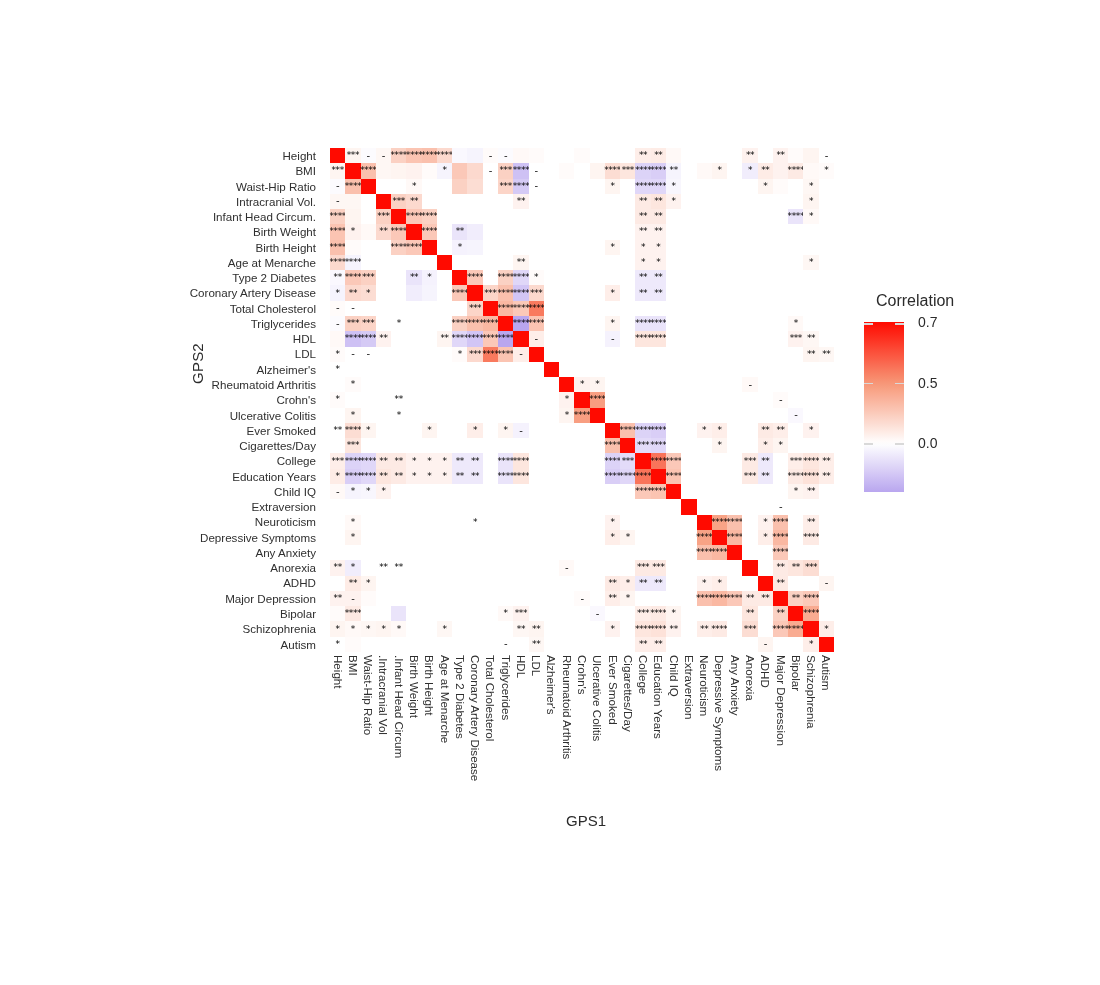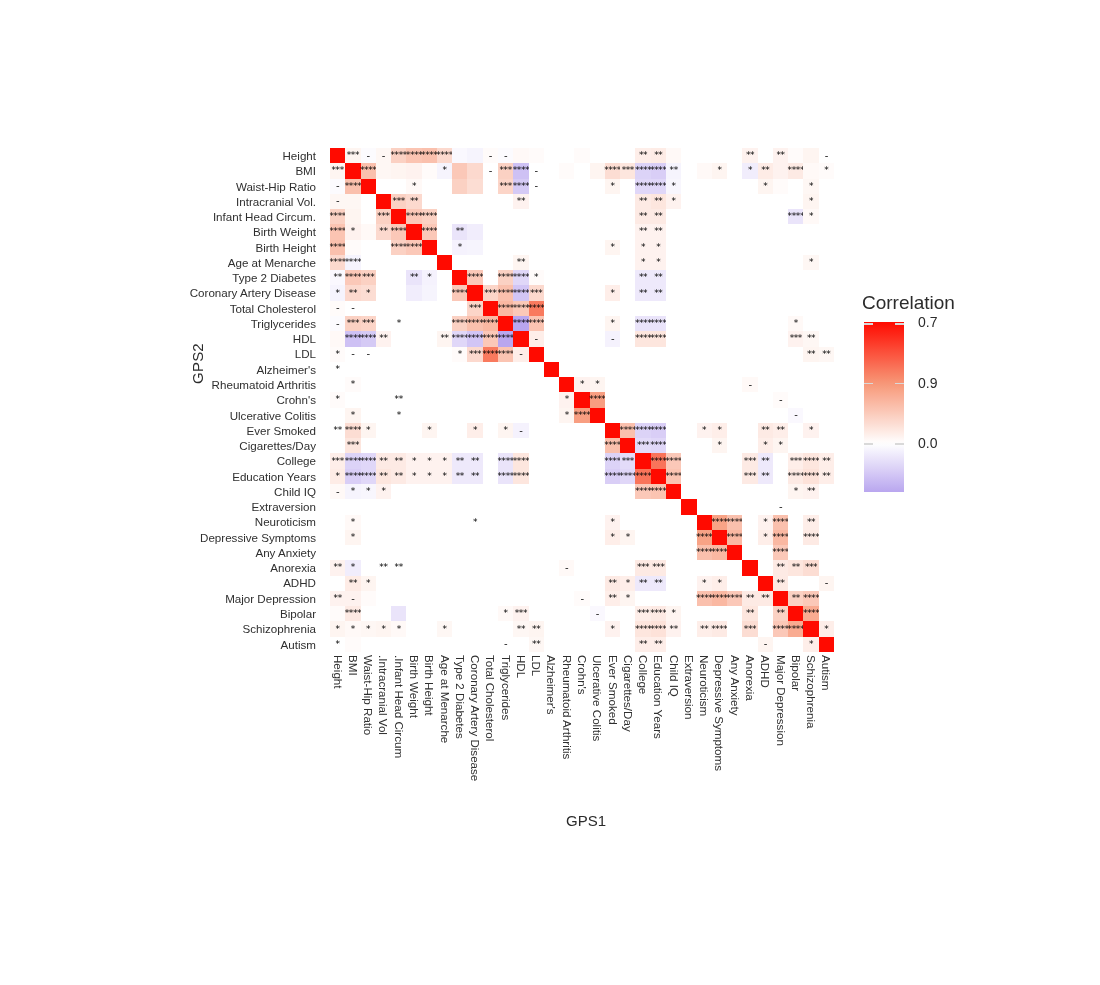--- a/index.html
+++ b/index.html
@@ -60,21 +60,21 @@
     font-size:9px; line-height:1;
     color:#000; text-align:center;
     letter-spacing:-.4px;
     font-family:"DejaVu Sans", sans-serif;
     pointer-events:none;
     white-space:nowrap;
   }
 
   
   #legend{position:absolute; left:858px; top:292px; width:130px;}
-  #legend-title{font-size:19px; color:#2b2b2b; margin-left:4px;}
+  #legend-title{font-size:16px; color:#2b2b2b; margin-left:18px;}
   #cbar-wrap{position:absolute; left:6px; top:30px; width:40px; height:170px;}
   #cbar{
     position:absolute; left:0; top:0; width:40px; height:170px;
     background:linear-gradient(to bottom,
       #ff0a00 0%,
       #ff2a12 8%,
       #f9estrange 8%,
       #fb5a38 20%,
       #f88460 33%,
       #f6b79d 46%,
@@ -1654,20 +1654,20 @@
 
   <div id="legend">
     <div id="legend-title">Correlation</div>
     <div id="cbar-wrap">
       <div id="cbar" style="background: linear-gradient(rgb(255, 10, 0) 0%, rgb(254, 20, 8) 2.5%, rgb(254, 30, 17) 5%, rgb(253, 39, 25) 7.5%, rgb(253, 49, 33) 10%, rgb(252, 59, 41) 12.5%, rgb(252, 69, 50) 15%, rgb(251, 79, 58) 17.5%, rgb(251, 88, 66) 20%, rgb(250, 98, 74) 22.5%, rgb(249, 108, 83) 25%, rgb(249, 118, 91) 27.5%, rgb(248, 128, 99) 30%, rgb(248, 137, 107) 32.5%, rgb(247, 147, 116) 35%, rgb(247, 155, 125) 37.5%, rgb(248, 163, 134) 40%, rgb(249, 170, 144) 42.5%, rgb(249, 177, 154) 45%, rgb(250, 185, 163) 47.5%, rgb(250, 192, 173) 50%, rgb(251, 199, 182) 52.5%, rgb(251, 207, 192) 55%, rgb(252, 214, 202) 57.5%, rgb(252, 221, 211) 60%, rgb(253, 229, 221) 62.5%, rgb(254, 236, 230) 65%, rgb(254, 243, 240) 67.5%, rgb(255, 251, 250) 70%, rgb(252, 252, 254) 72.5%, rgb(246, 244, 253) 75%, rgb(240, 236, 252) 77.5%, rgb(234, 228, 250) 80%, rgb(228, 221, 249) 82.5%, rgb(222, 213, 247) 85%, rgb(216, 205, 246) 87.5%, rgb(210, 197, 245) 90%, rgb(203, 189, 243) 92.5%, rgb(197, 182, 242) 95%, rgb(191, 174, 240) 97.5%, rgb(185, 166, 239) 100%);"></div>
     <div class="cb-tickline cb-tick-l" style="top: 1px;"></div>
         <div class="cb-tickline cb-tick-r" style="top: 1px;"></div>
         <div class="cb-lab" style="top: 0px;">0.7</div>
         <div class="cb-tickline cb-tick-l" style="top: 60.7143px;"></div>
         <div class="cb-tickline cb-tick-r" style="top: 60.7143px;"></div>
-        <div class="cb-lab" style="top: 60.7143px;">0.9</div>
+        <div class="cb-lab" style="top: 60.7143px;">0.5</div>
         <div class="cb-tickline cb-tick-l" style="top: 121.429px;"></div>
         <div class="cb-tickline cb-tick-r" style="top: 121.429px;"></div>
         <div class="cb-lab" style="top: 121.429px;">0.0</div>
       </div>
   </div>
 
 </div>
 
 </body></html>

